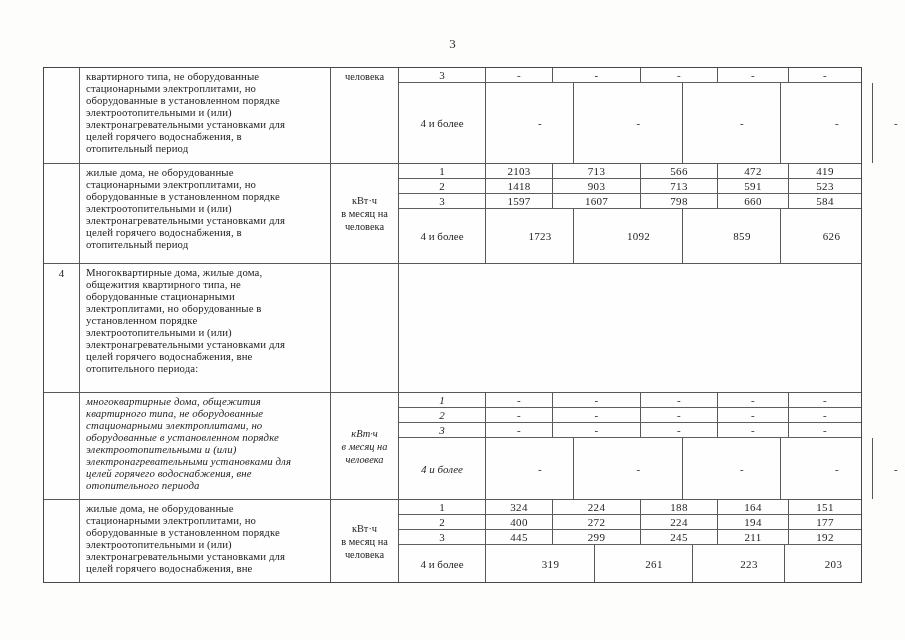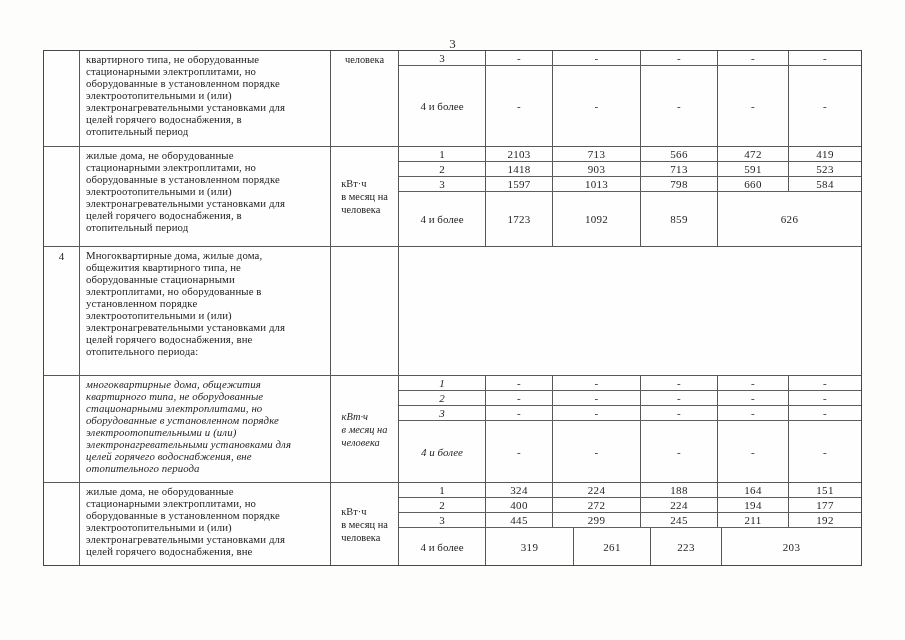--- a/index.html
+++ b/index.html
@@ -8,21 +8,21 @@
     background:#fdfdfc;
     font-family:"Liberation Serif","DejaVu Serif",serif;
     color:#1e1e1e;
     overflow:hidden;
   }
   .page-num{
     position:absolute;top:36px;left:0;width:905px;
     text-align:center;font-size:13px;color:#2a2a2a;
   }
   .tbl{
-    position:absolute;left:43px;top:50px;width:819px;
+    position:absolute;left:43px;top:67px;width:819px;
     border:1.5px solid #474747;
     box-sizing:border-box;
     background:#fefefe;
     display:flex;flex-direction:column;
   }
   .block{display:flex;box-sizing:border-box;}
   .block:not(:last-child){border-bottom:1px solid #585858;}
   .cell{box-sizing:border-box;overflow:hidden;}
   .bR{border-right:1px solid #585858;}
   .num{
@@ -32,27 +32,27 @@
   .desc{
     width:251px;flex:0 0 251px;
     font-size:10.8px;line-height:12px;
     padding:2px 34px 2px 6px;
     letter-spacing:.1px;
   }
   .unit{
     width:68px;flex:0 0 68px;
     font-size:10.4px;line-height:13px;
     display:flex;align-items:center;justify-content:center;
-    text-align:left;white-space:pre-line;
+    text-align:center;white-space:pre-line;
   }
   .unit.top{align-items:flex-start;padding-top:2px;}
   .rows{flex:1;display:flex;flex-direction:column;min-width:0;}
   .row{display:flex;height:15px;box-sizing:border-box;}
   .row:not(:last-child){border-bottom:1px solid #5e5e5e;}
-  .row.tall{flex:1;height:auto;}
+  .row.tall{flex:1;height:auto;gap:21px;}
   .cc{
     width:87px;flex:0 0 87px;box-sizing:border-box;
     display:flex;align-items:center;justify-content:center;
     font-size:11px;
   }
   .vc{
     box-sizing:border-box;
     display:flex;align-items:center;justify-content:center;
     font-size:11px;letter-spacing:.3px;
   }
@@ -111,21 +111,21 @@
           <div class="cc bR">2</div>
           <div class="vc w0 bR">1418</div>
           <div class="vc w1 bR">903</div>
           <div class="vc w2 bR">713</div>
           <div class="vc w3 bR">591</div>
           <div class="vc w4">523</div>
         </div>
         <div class="row">
           <div class="cc bR">3</div>
           <div class="vc w0 bR">1597</div>
-          <div class="vc w1 bR">1013</div>
+          <div class="vc w1 bR">1607</div>
           <div class="vc w2 bR">798</div>
           <div class="vc w3 bR">660</div>
           <div class="vc w4">584</div>
         </div>
         <div class="row tall">
           <div class="cc bR">4 и более</div>
           <div class="vc w0 bR">1723</div>
           <div class="vc w1 bR">1092</div>
           <div class="vc w2 bR">859</div>
           <div class="vc w4">626</div>

